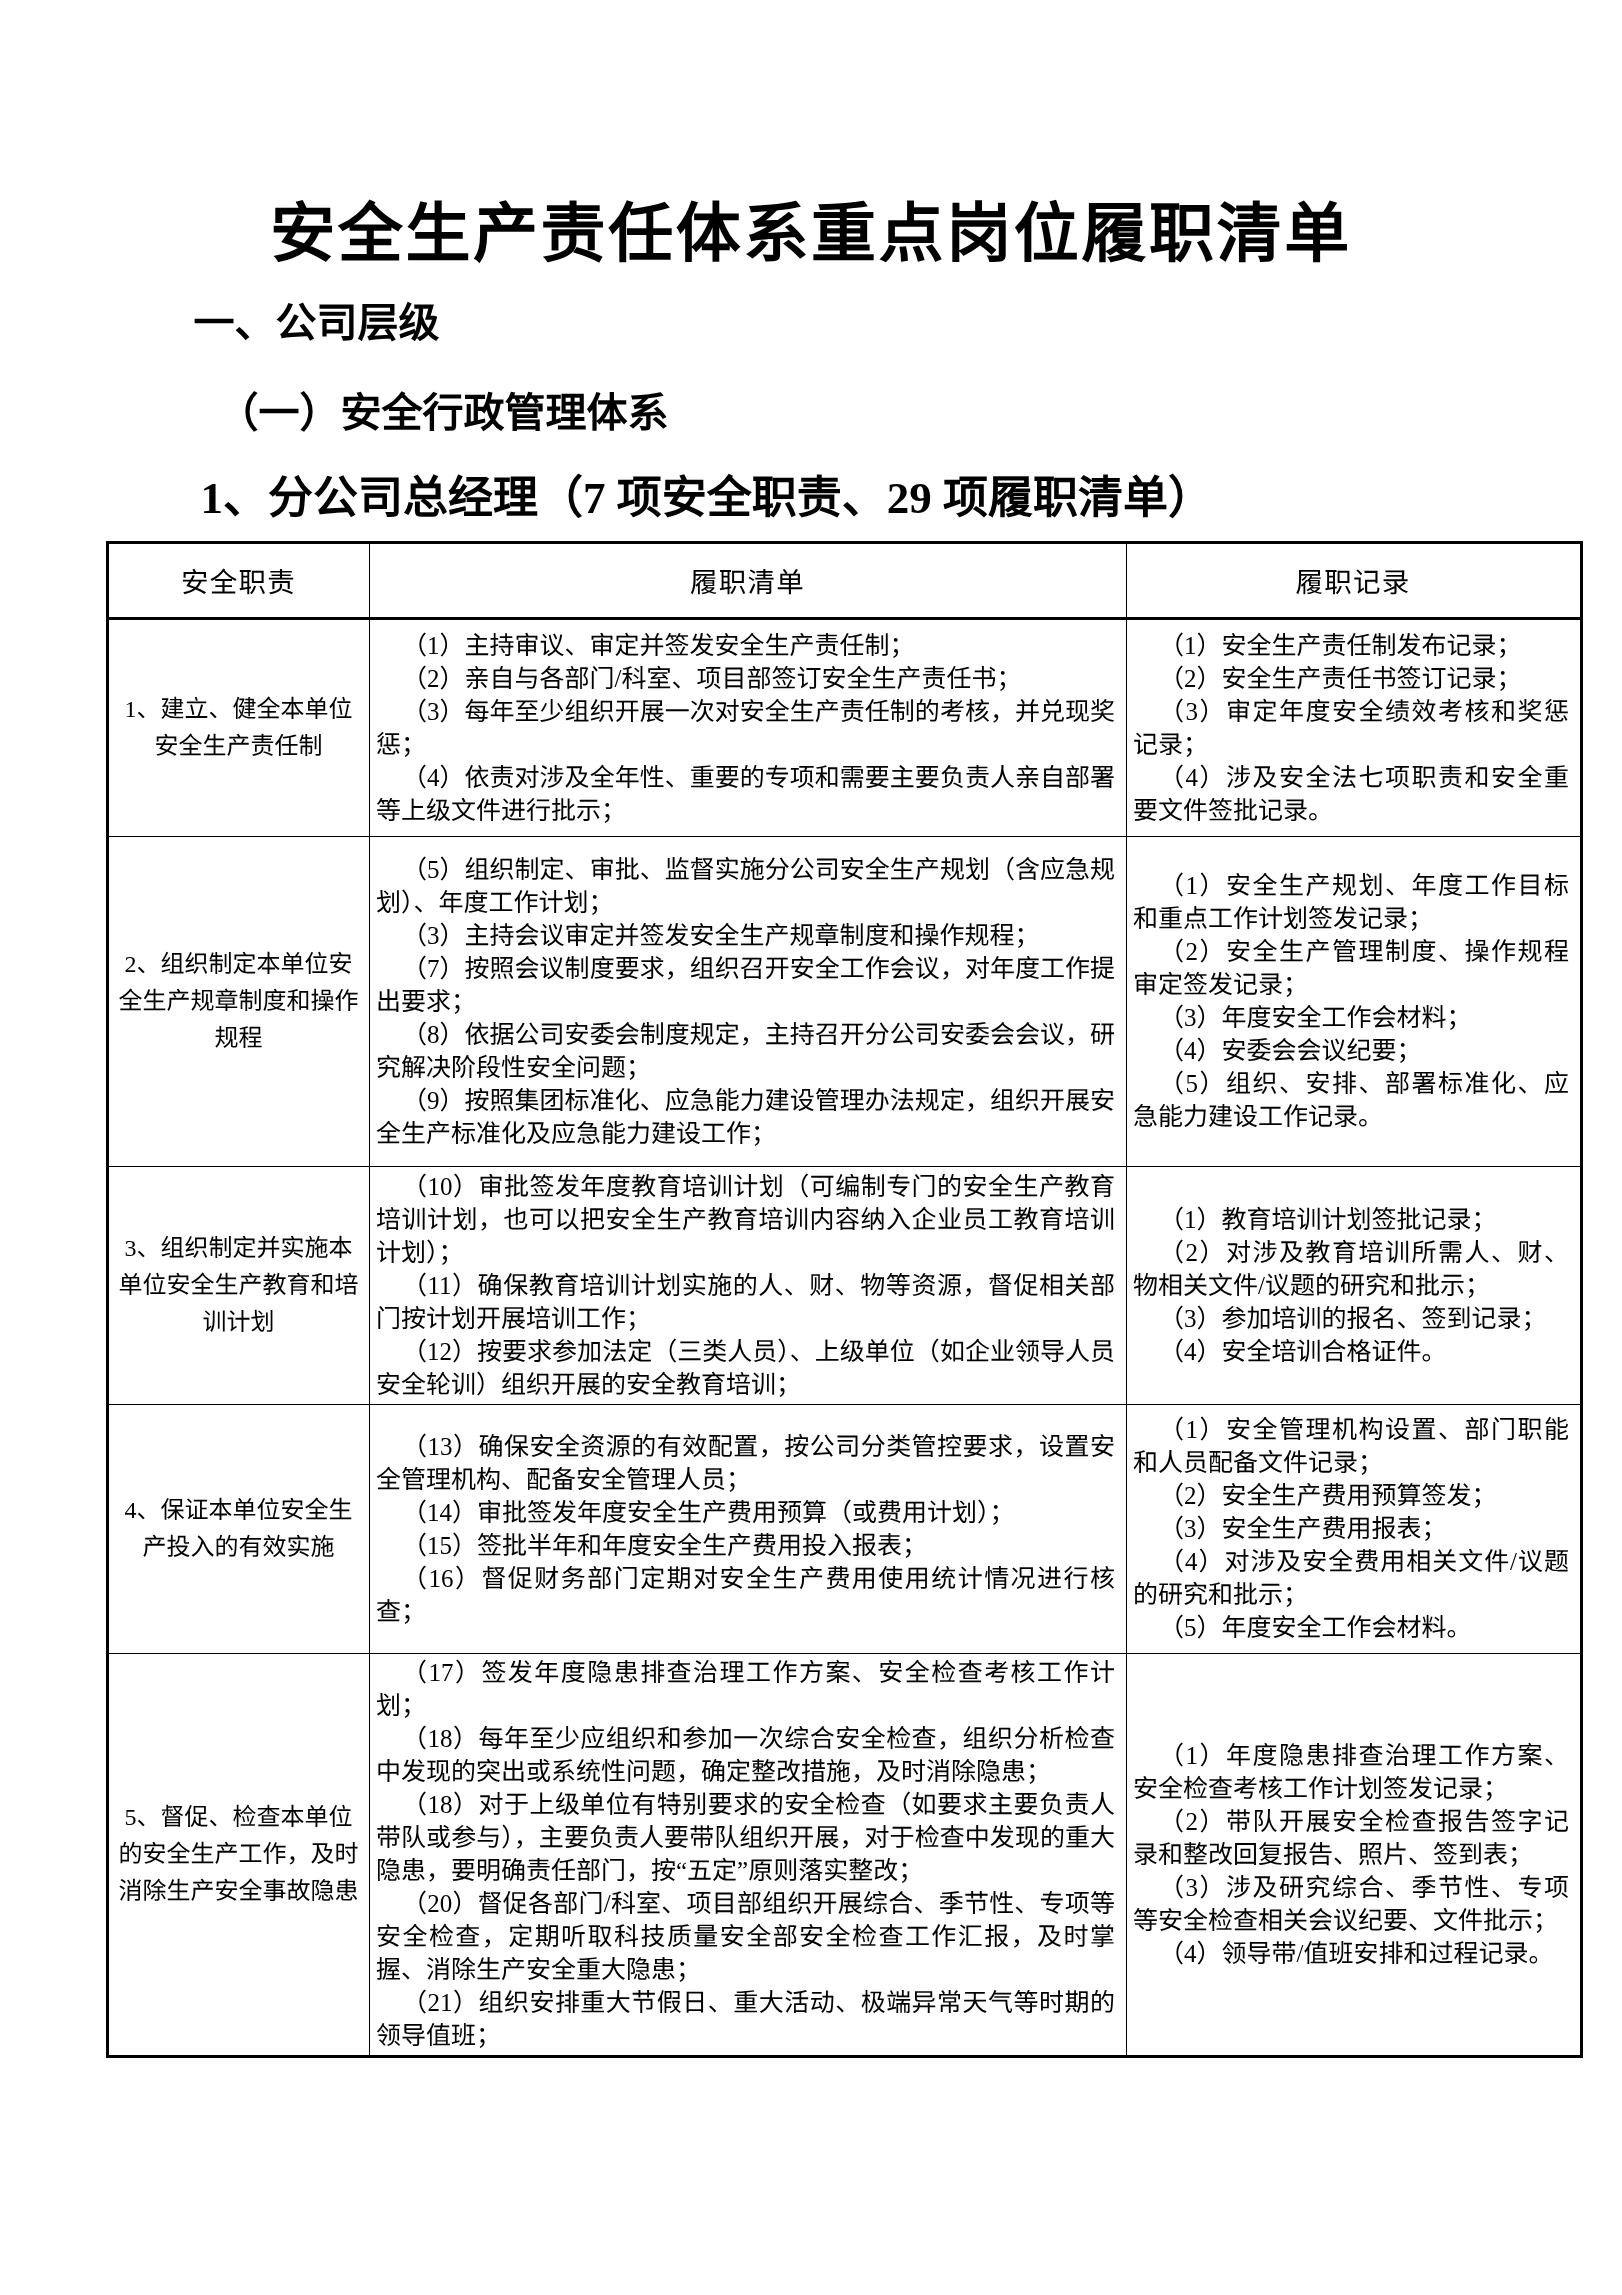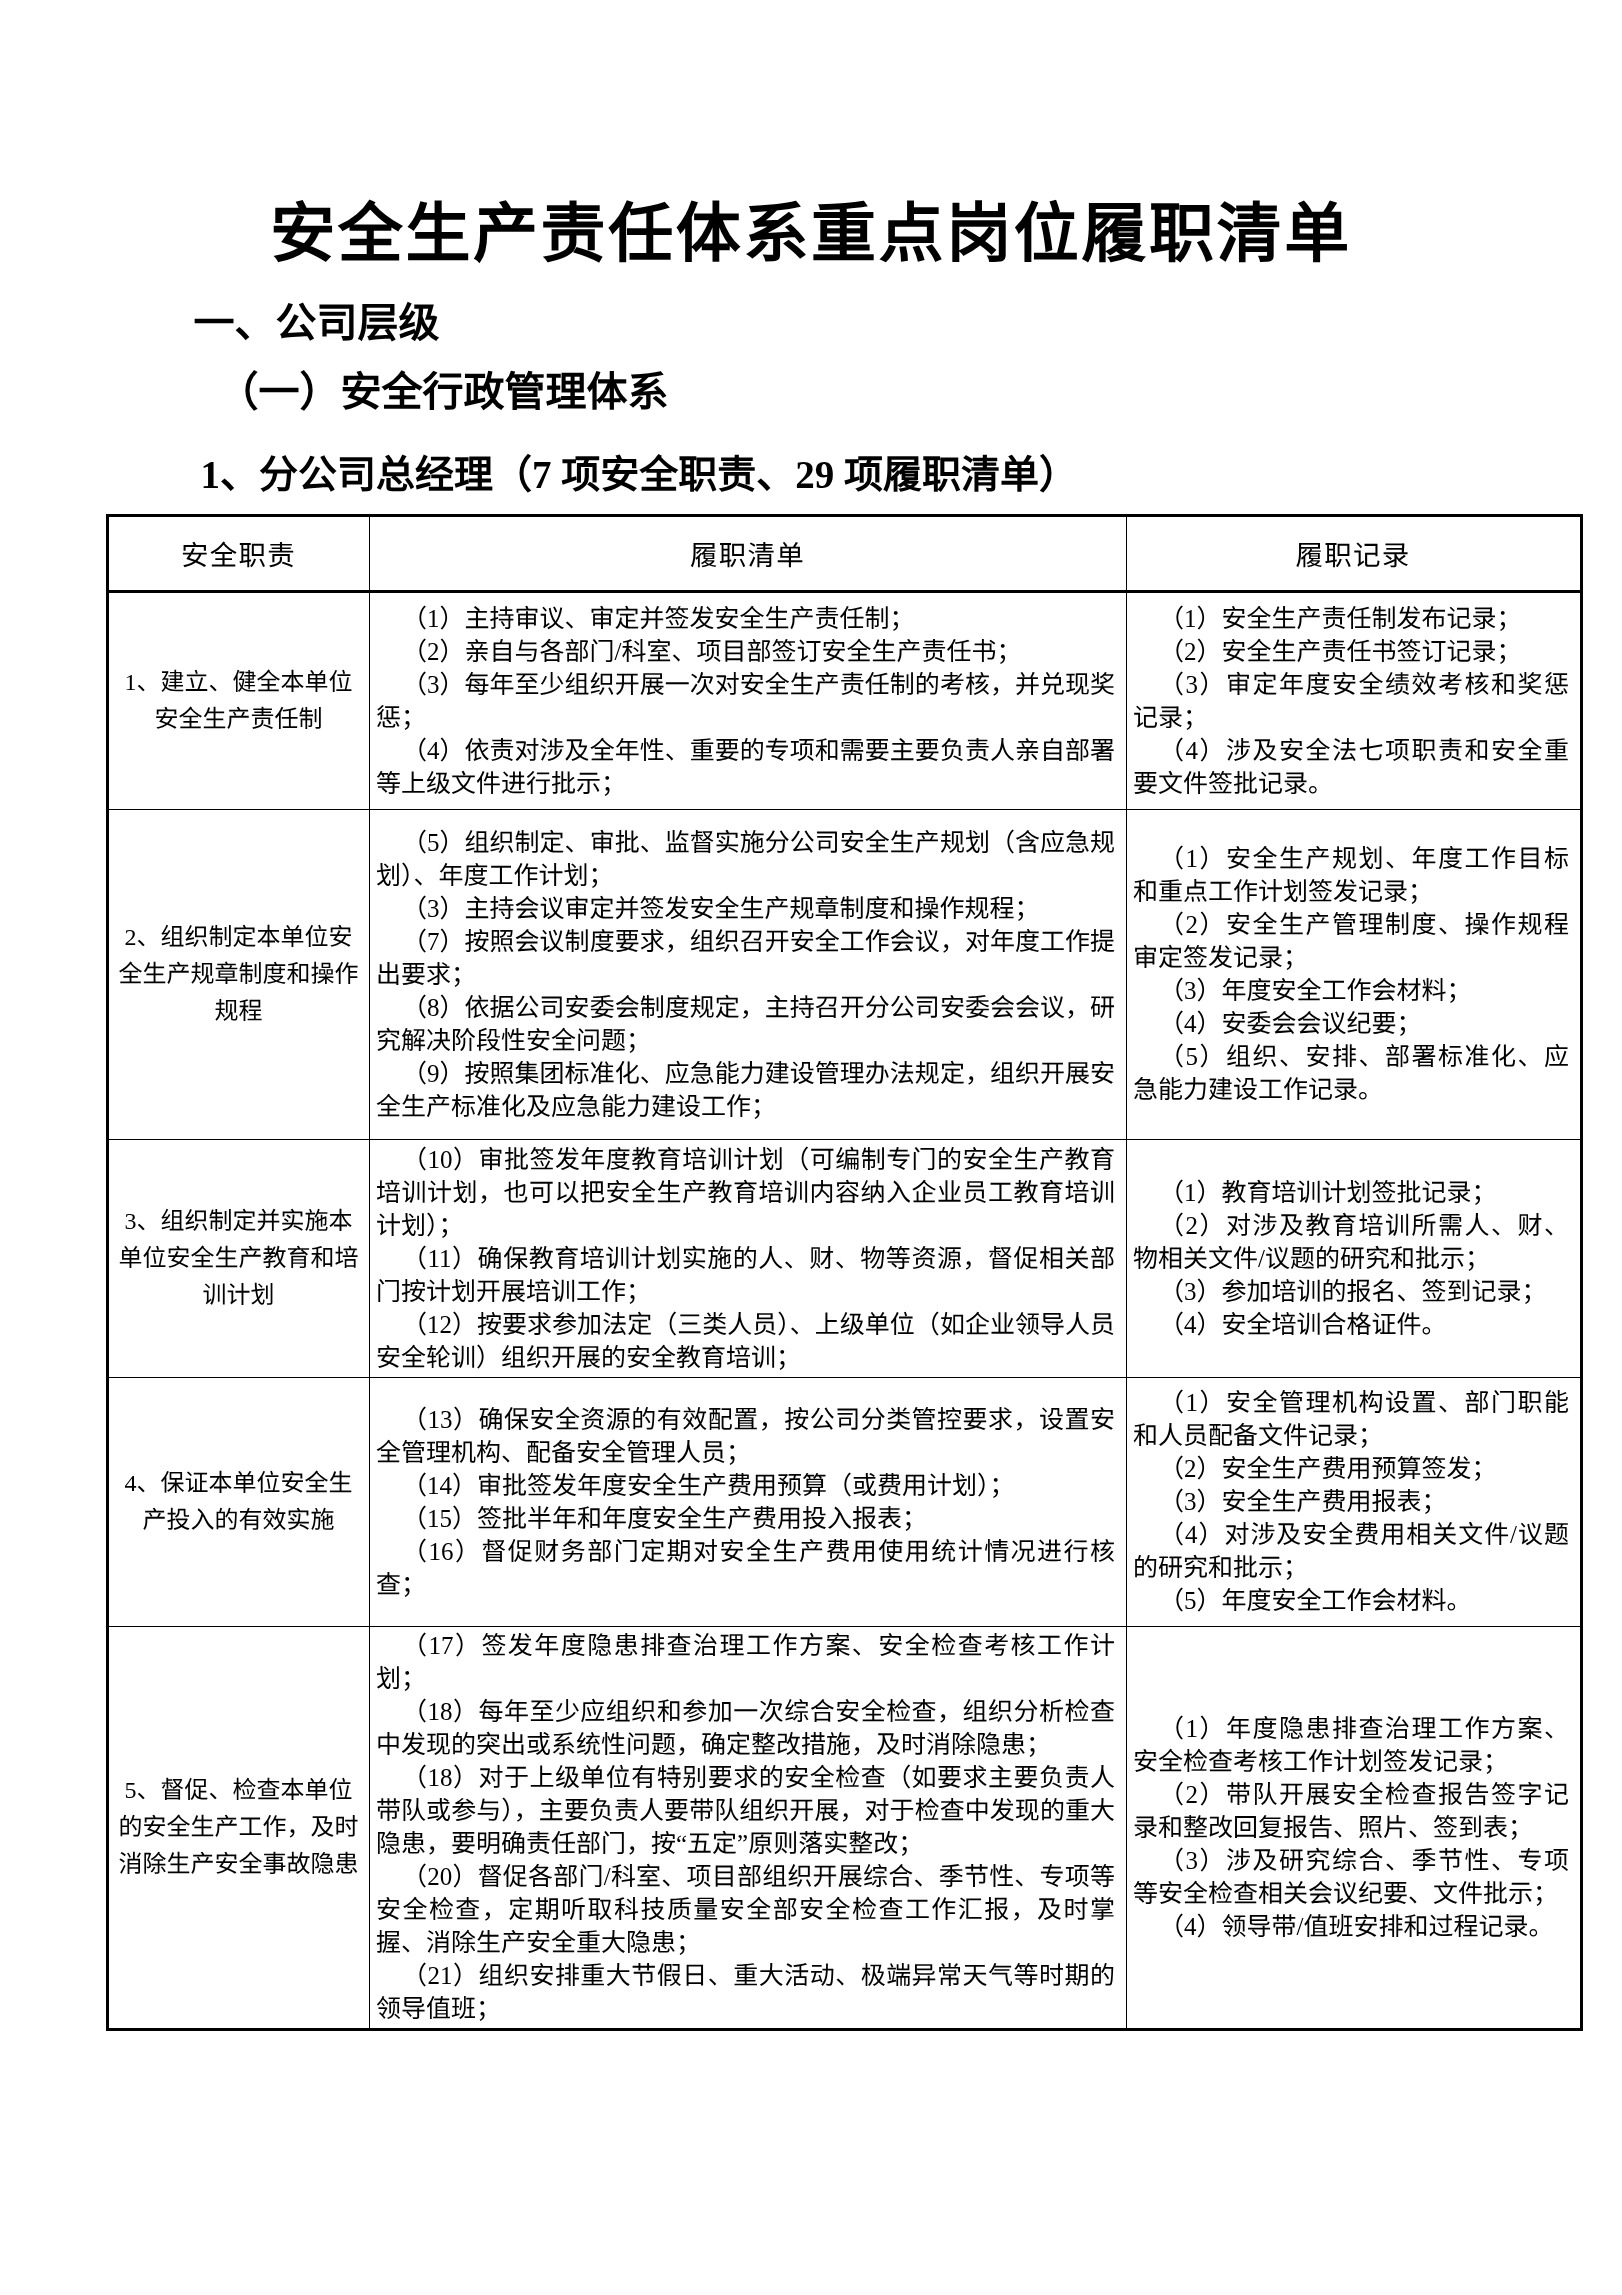--- a/index.html
+++ b/index.html
@@ -27,31 +27,31 @@
     letter-spacing: 2.6px;
   }
   .heading-1 {
     margin: 29px 0 0 178px;
     font-family: "Liberation Sans", "DejaVu Sans", sans-serif;
     font-weight: bold;
     font-size: 41px;
     line-height: 1.0;
   }
   .heading-2 {
-    margin: 28px 0 0 202px;
+    margin: 49px 0 0 202px;
     font-family: "Liberation Sans", "DejaVu Sans", sans-serif;
     font-weight: bold;
     font-size: 41px;
     line-height: 1.0;
   }
   .heading-3 {
     margin: 42px 0 0 185px;
     font-family: "Liberation Serif", "DejaVu Serif", serif;
     font-weight: bold;
-    font-size: 39px;
+    font-size: 45px;
     line-height: 1.0;
   }
   table.duty-table {
     margin: 19.6px 0 0 90px;
     width: 1474px;
     border-collapse: collapse;
     table-layout: fixed;
     border: 3.3px solid #000000;
   }
   table.duty-table th,

